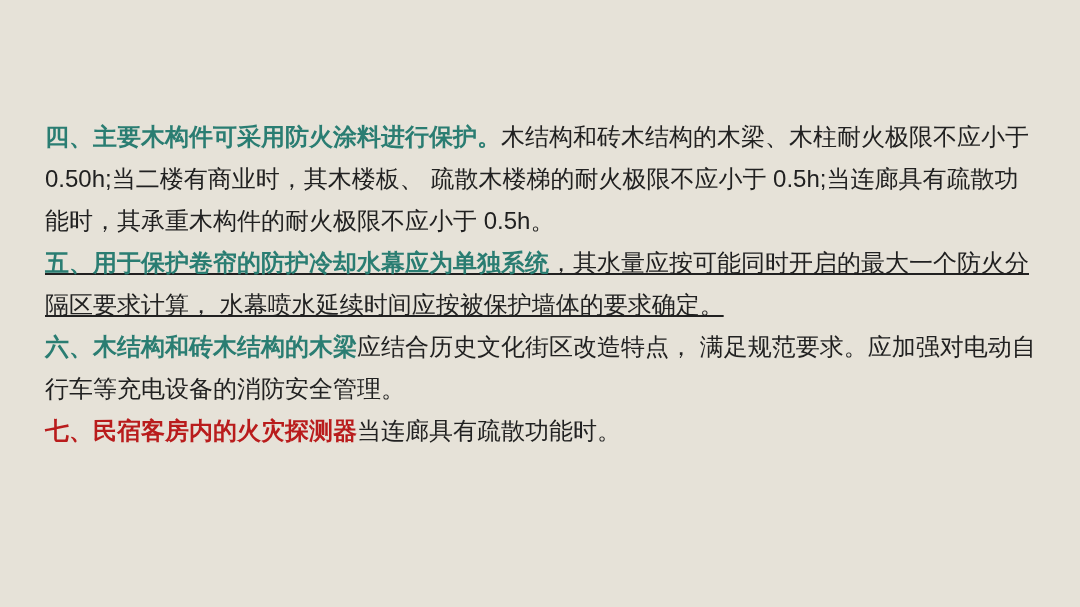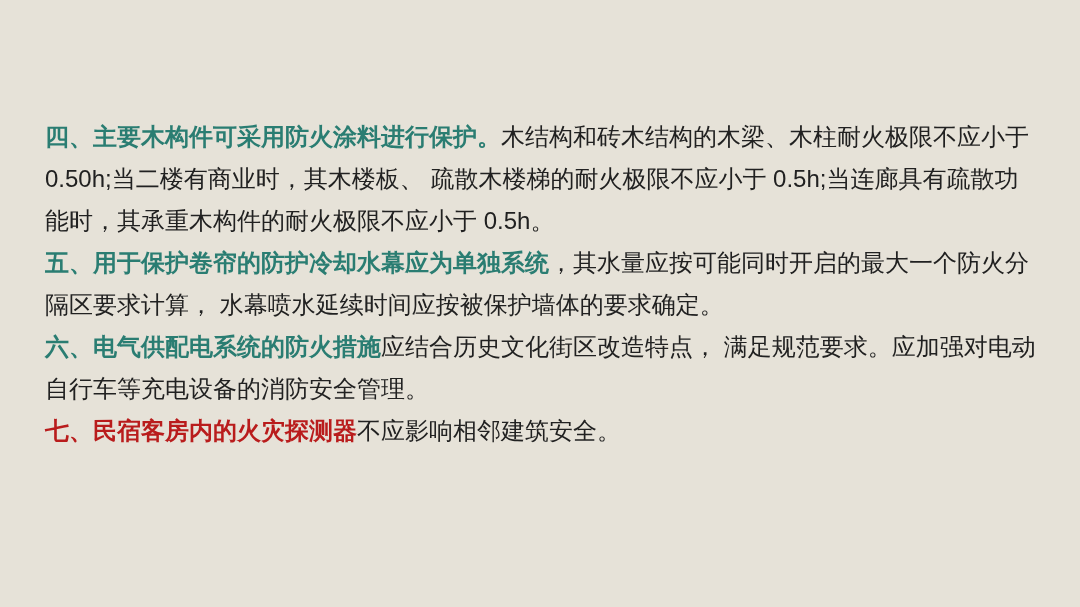--- a/index.html
+++ b/index.html
@@ -42,20 +42,20 @@
     font-weight: 400;
   }
 </style>
 </head>
 <body style="background: rgb(230, 226, 216);">
 
 <div class="slide" style="background: rgb(230, 226, 216);">
   <div class="text-block" id="paragraphs">
   <p class="para" style="color: rgb(33, 33, 33);"><span class="heading" style="color: rgb(42, 125, 114);">四、主要木构件可采用防火涂料进行保护。</span><span class="body">木结构和砖木结构的木梁、木柱耐火极限不应小于 0.50h;当二楼有商业时，其木楼板、 疏散木楼梯的耐火极限不应小于 0.5h;当连廊具有疏散功能时，其承重木构件的耐火极限不应小于 0.5h。</span></p>
 
-  <p class="para" style="color: rgb(33, 33, 33);"><span class="heading" style="color: rgb(42, 125, 114);">五、用于保护卷帘的防护冷却水幕应为单独系统</span><span class="body">，其水量应按可能同时开启的最大一个防火分隔区要求计算， 水幕喷水延续时间应按被保护墙体的要求确定。</span></p>
+  <p class="para" style="color: rgb(33, 33, 33); text-decoration: underline;"><span class="heading" style="color: rgb(42, 125, 114);">五、用于保护卷帘的防护冷却水幕应为单独系统</span><span class="body">，其水量应按可能同时开启的最大一个防火分隔区要求计算， 水幕喷水延续时间应按被保护墙体的要求确定。</span></p>
 
-  <p class="para" style="color: rgb(33, 33, 33);"><span class="heading" style="color: rgb(42, 125, 114);">六、电气供配电系统的防火措施</span><span class="body">应结合历史文化街区改造特点， 满足规范要求。应加强对电动自行车等充电设备的消防安全管理。</span></p>
+  <p class="para" style="color: rgb(33, 33, 33);"><span class="heading" style="color: rgb(42, 125, 114);">六、木结构和砖木结构的木梁</span><span class="body">应结合历史文化街区改造特点， 满足规范要求。应加强对电动自行车等充电设备的消防安全管理。</span></p>
 
-  <p class="para" style="color: rgb(33, 33, 33);"><span class="heading" style="color: #b91c1c;">七、民宿客房内的火灾探测器</span><span class="body">不应影响相邻建筑安全。</span></p>
+  <p class="para" style="color: rgb(33, 33, 33);"><span class="heading" style="color: #b91c1c;">七、民宿客房内的火灾探测器</span><span class="body">当连廊具有疏散功能时。</span></p>
 
 </div>
 </div>
 
 </body></html>

